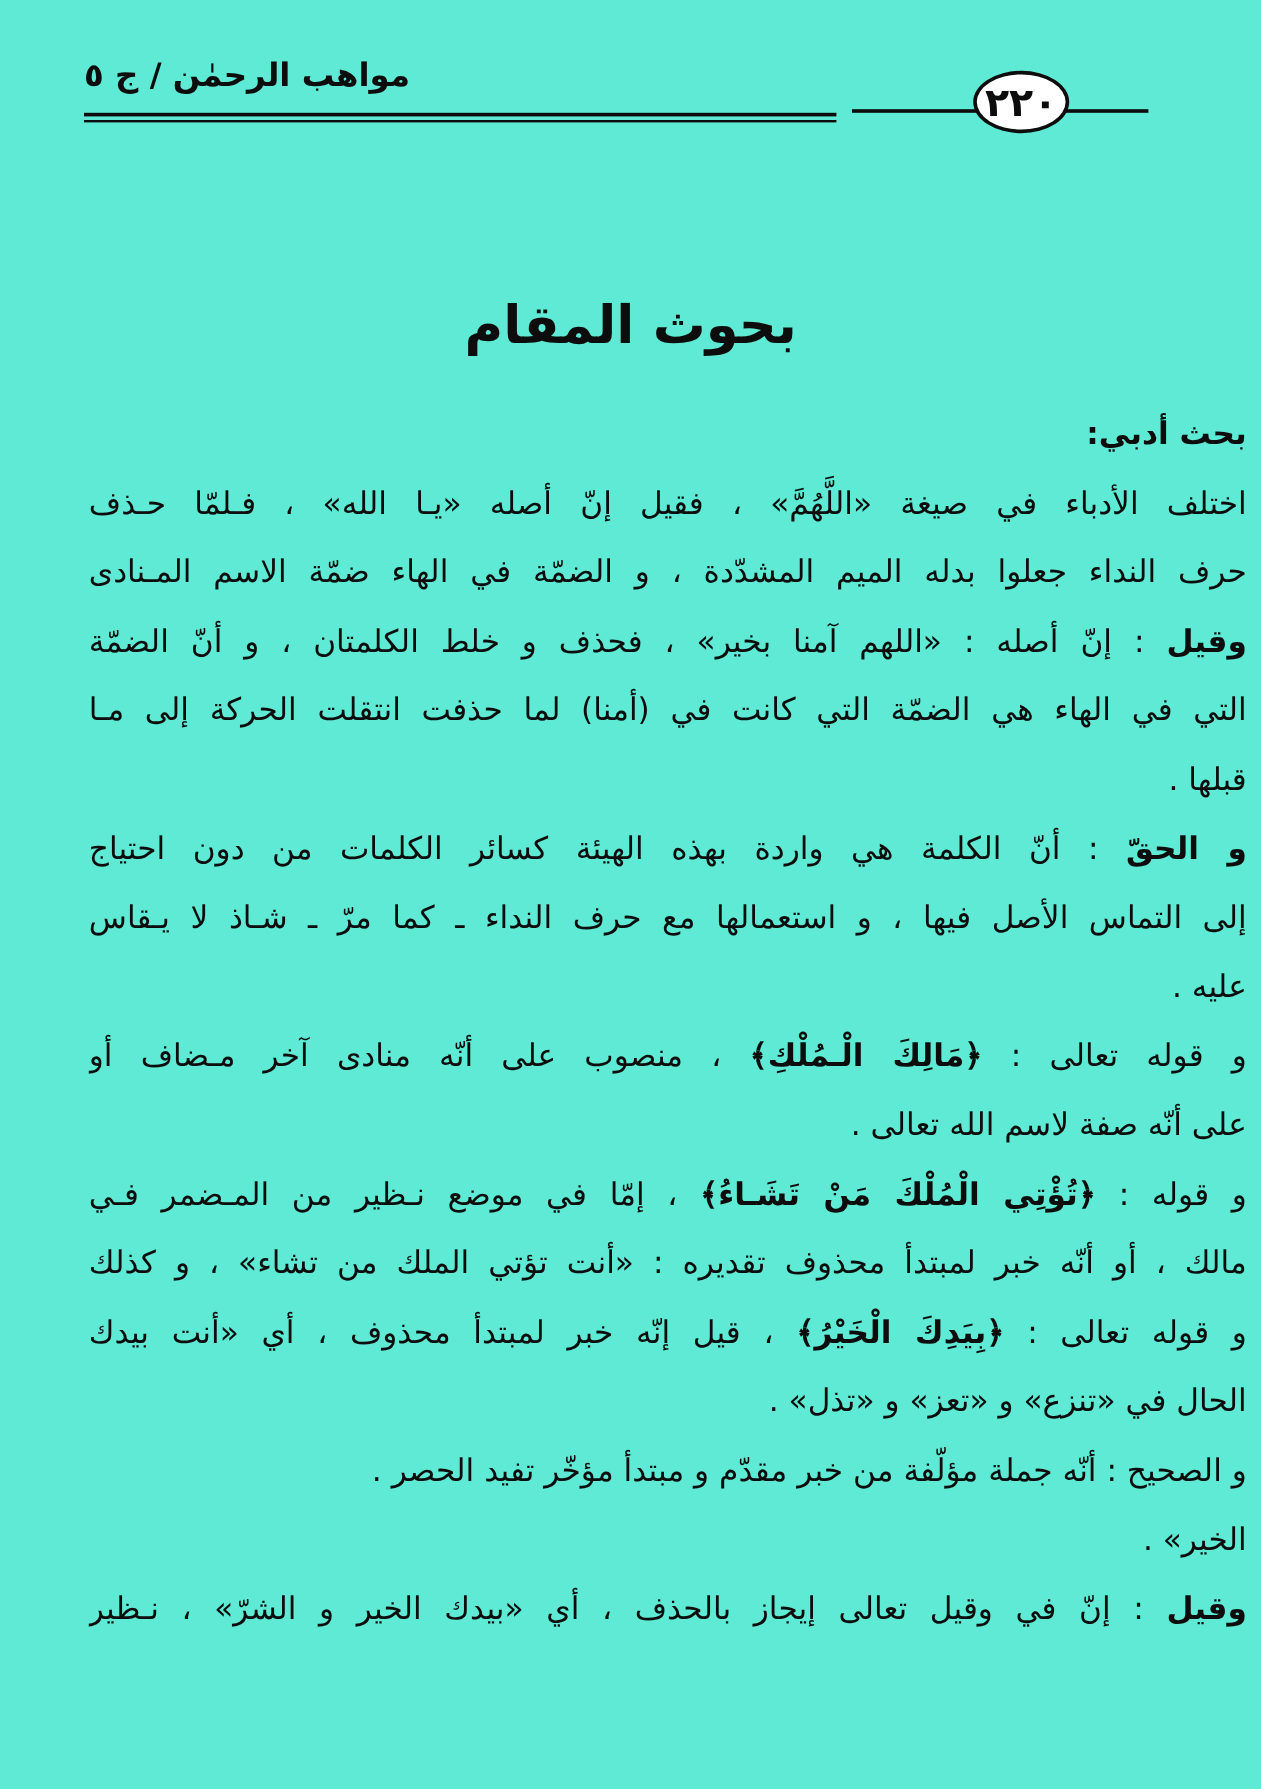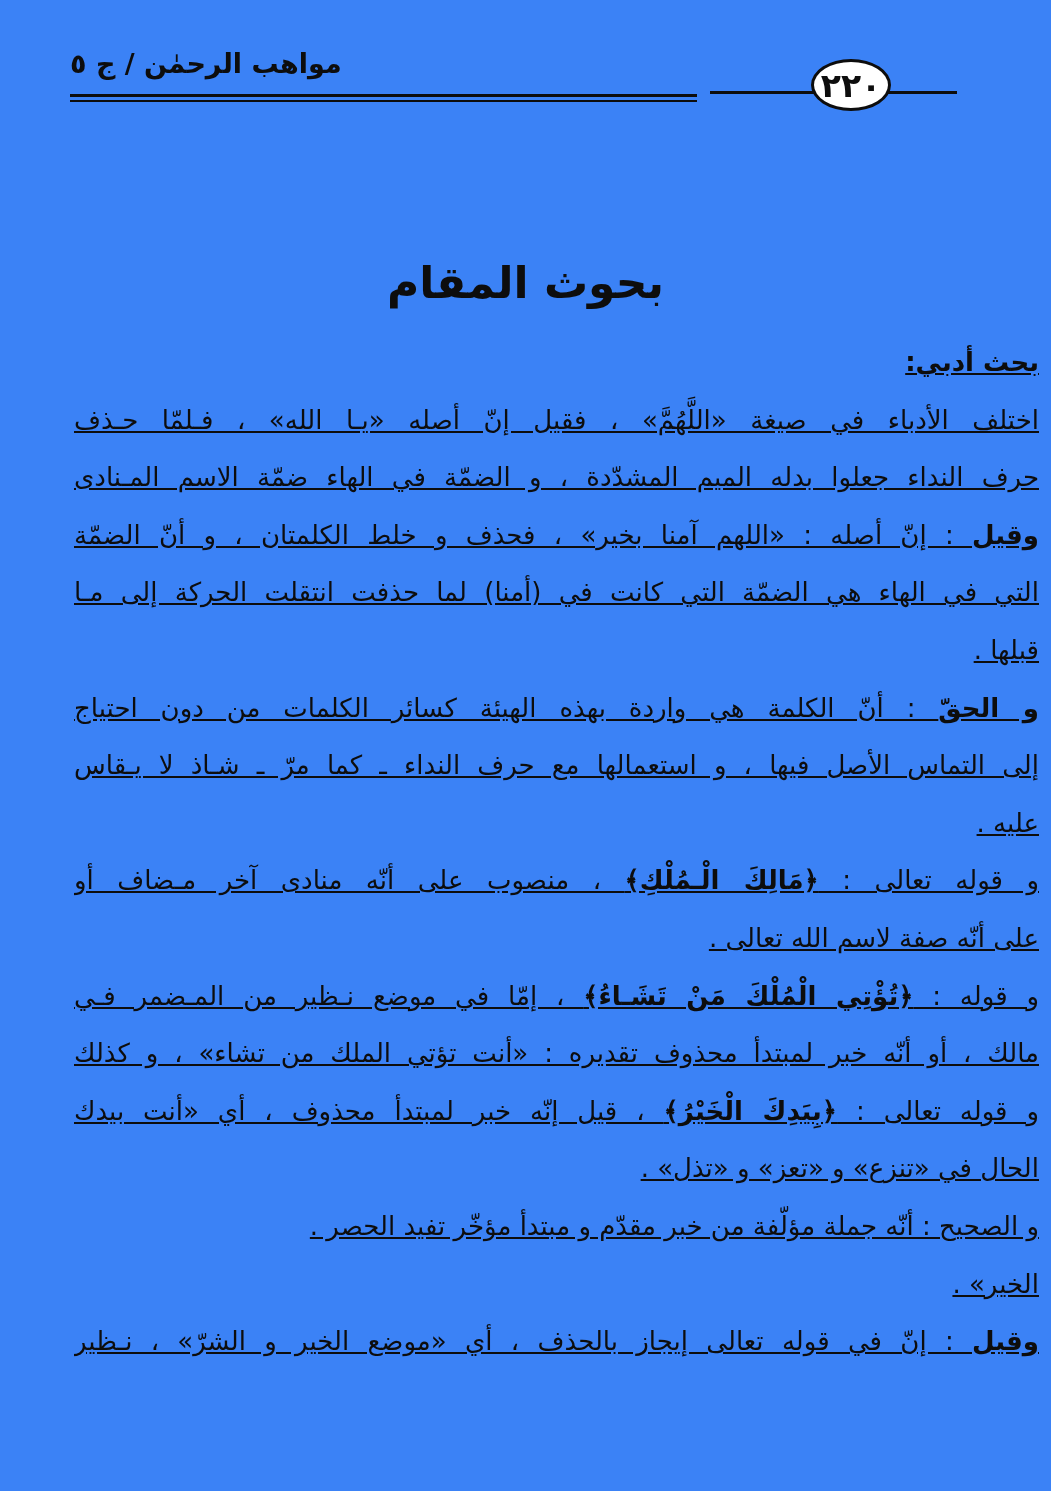--- a/index.html
+++ b/index.html
@@ -5,21 +5,21 @@
   html, body {
     margin: 0;
     padding: 0;
     background: #e8e8e8;
   }
   .page {
     position: relative;
     width: 1051px;
     height: 1491px;
     margin: 0 auto;
-    background: #3b82f6;
+    background: #5eead4;
     color: #0d0d0d;
     font-family: "DejaVu Sans", sans-serif;
     direction: rtl;
     overflow: hidden;
   }
 
   
   .hdr-title {
     position: absolute;
     left: 70px;
@@ -50,38 +50,37 @@
     align-items: center;
     justify-content: center;
     font-size: 33px;
     font-weight: bold;
     z-index: 2;
   }
 
   
   .section-title {
     position: absolute;
-    top: 257px;
+    top: 246px;
     left: 0;
     width: 100%;
     text-align: center;
     font-size: 44px;
     font-weight: bold;
     margin: 0;
   }
 
   
   .body-text {
     position: absolute;
     top: 334px;
     right: 12px;
     left: 74px;
     direction: rtl;
     font-size: 26px;
-    text-decoration: underline;
   }
   .line {
     height: 57.6px;
     line-height: 57.6px;
     text-align: right;
     white-space: normal;
     overflow: hidden;
   }
   .line.cont { }
   .line.j {
@@ -118,16 +117,16 @@
       <div class="line cont j"><span>إلى التماس الأصل فيها ، و استعمالها مع حرف النداء ـ كما مرّ ـ شـاذ لا يـقاس</span></div>
       <div class="line cont"><span>عليه .</span></div>
       <div class="line first j"><span>و قوله تعالى : </span><span class="b">﴿مَالِكَ الْـمُلْكِ﴾</span><span> ، منصوب على أنّه منادى آخر مـضاف أو</span></div>
       <div class="line cont"><span>على أنّه صفة لاسم الله تعالى .</span></div>
       <div class="line first j"><span>و قوله : </span><span class="b">﴿تُؤْتِي الْمُلْكَ مَنْ تَشَـاءُ﴾</span><span> ، إمّا في موضع نـظير من المـضمر فـي</span></div>
       <div class="line cont j"><span>مالك ، أو أنّه خبر لمبتدأ محذوف تقديره : «أنت تؤتي الملك من تشاء» ، و كذلك</span></div>
       <div class="line first j"><span>و قوله تعالى : </span><span class="b">﴿بِيَدِكَ الْخَيْرُ﴾</span><span> ، قيل إنّه خبر لمبتدأ محذوف ، أي «أنت بيدك</span></div>
       <div class="line cont"><span>الحال في «تنزع» و «تعز» و «تذل» .</span></div>
       <div class="line first"><span>و الصحيح : أنّه جملة مؤلّفة من خبر مقدّم و مبتدأ مؤخّر تفيد الحصر .</span></div>
       <div class="line cont"><span>الخير» .</span></div>
-      <div class="line first j"><span class="b">وقيل</span><span> : إنّ في قوله تعالى إيجاز بالحذف ، أي «موضع الخير و الشرّ» ، نـظير</span></div>
+      <div class="line first j"><span class="b">وقيل</span><span> : إنّ في وقيل تعالى إيجاز بالحذف ، أي «بيدك الخير و الشرّ» ، نـظير</span></div>
     </div>
 
 </div>
 
 </body></html>

